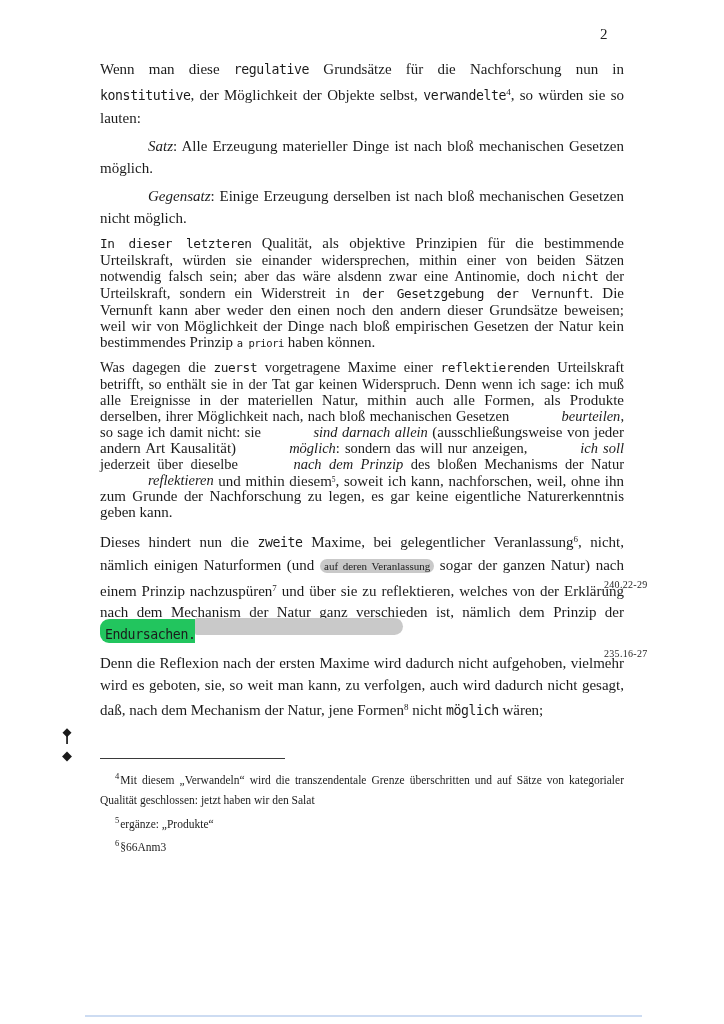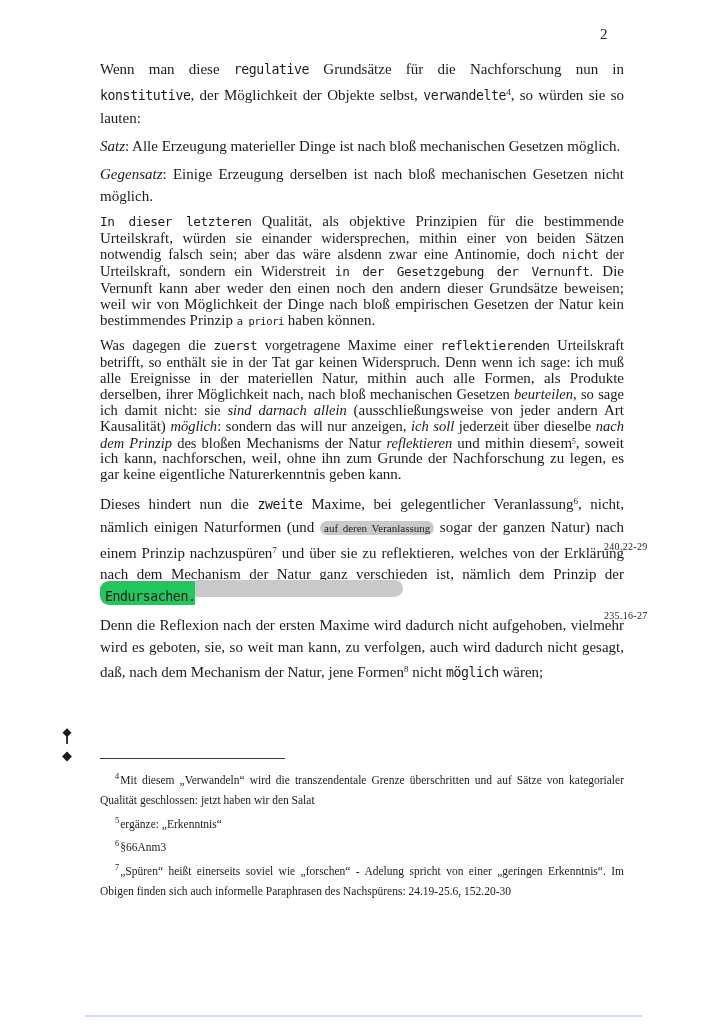--- a/index.html
+++ b/index.html
@@ -8,21 +8,21 @@
     font-family:"Liberation Serif", serif; color:#1b1b1b; overflow:hidden;
   }
   .page-number {
     position:absolute; left:600px; top:26px; font-size:15px; color:#222;
   }
   .text-block { position:absolute; left:100px; top:58px; width:524px; }
   .para { position:relative; margin:0 0 6px 0; text-align:justify; }
   .para.loose { font-size:15px; line-height:22px; }
   .para.dense { font-size:14.5px; line-height:16px; margin-bottom:8px; }
   .run-rm {}
-  .run-it { font-style:italic; }
+  .run-it { font-style:italic;margin-left:48px; }
   .run-tt, .run-tt-hl, .run-smtt {
     font-family:"DejaVu Sans Mono", monospace; letter-spacing:-0.4px;
   }
   .run-tt { font-size:0.88em; }
   .run-sm, .run-sm-hl { font-size:15px; }
   .run-smtt { font-size:10.5px; }
   .run-sup { font-size:60%; vertical-align:0.5em; }
   .run-supsm { font-size:52%; vertical-align:0.5em; }
   .run-sm-hl {
     font-size:11px; background:#c9c9c9; border-radius:8px; padding:1px 4px;margin-top:44px;
@@ -78,21 +78,20 @@
       <rect x="3.8" y="1.5" width="6.4" height="6.4" transform="rotate(45 7 4.7)" fill="#1b1b1b"></rect>
       <rect x="6.2" y="7" width="1.7" height="9" fill="#1b1b1b"></rect>
       <rect x="3.5" y="25" width="7" height="7" transform="rotate(45 7 28.5)" fill="#1b1b1b"></rect>
     </svg>
   </div>
 
   <div class="footnote-block">
     <hr class="footnote-rule">
     <div id="footnote-list">
         <p class="footnote"><span class="fn-marker">4</span><span>Mit diesem „Verwandeln“ wird die transzendentale Grenze überschritten und auf Sätze von kategorialer Qualität geschlossen: jetzt haben wir den Salat</span></p>
-        <p class="footnote"><span class="fn-marker">5</span><span>ergänze: „Erkenntnis“</span></p>
+        <p class="footnote"><span class="fn-marker">5</span><span>ergänze: „Produkte“</span></p>
         <p class="footnote"><span class="fn-marker">6</span><span>§66Anm3</span></p>
-        <p class="footnote"><span class="fn-marker">7</span><span>„Spüren“ heißt einerseits soviel wie „forschen“ - Adelung spricht von einer „geringen Erkenntnis“. Im Obigen finden sich auch informelle Paraphrasen des Nachspürens: 24.19-25.6, 152.20-30</span></p>
       </div>
   </div>
 
   <div class="bottom-rule"></div>
 
 </div>
 
 </body></html>

